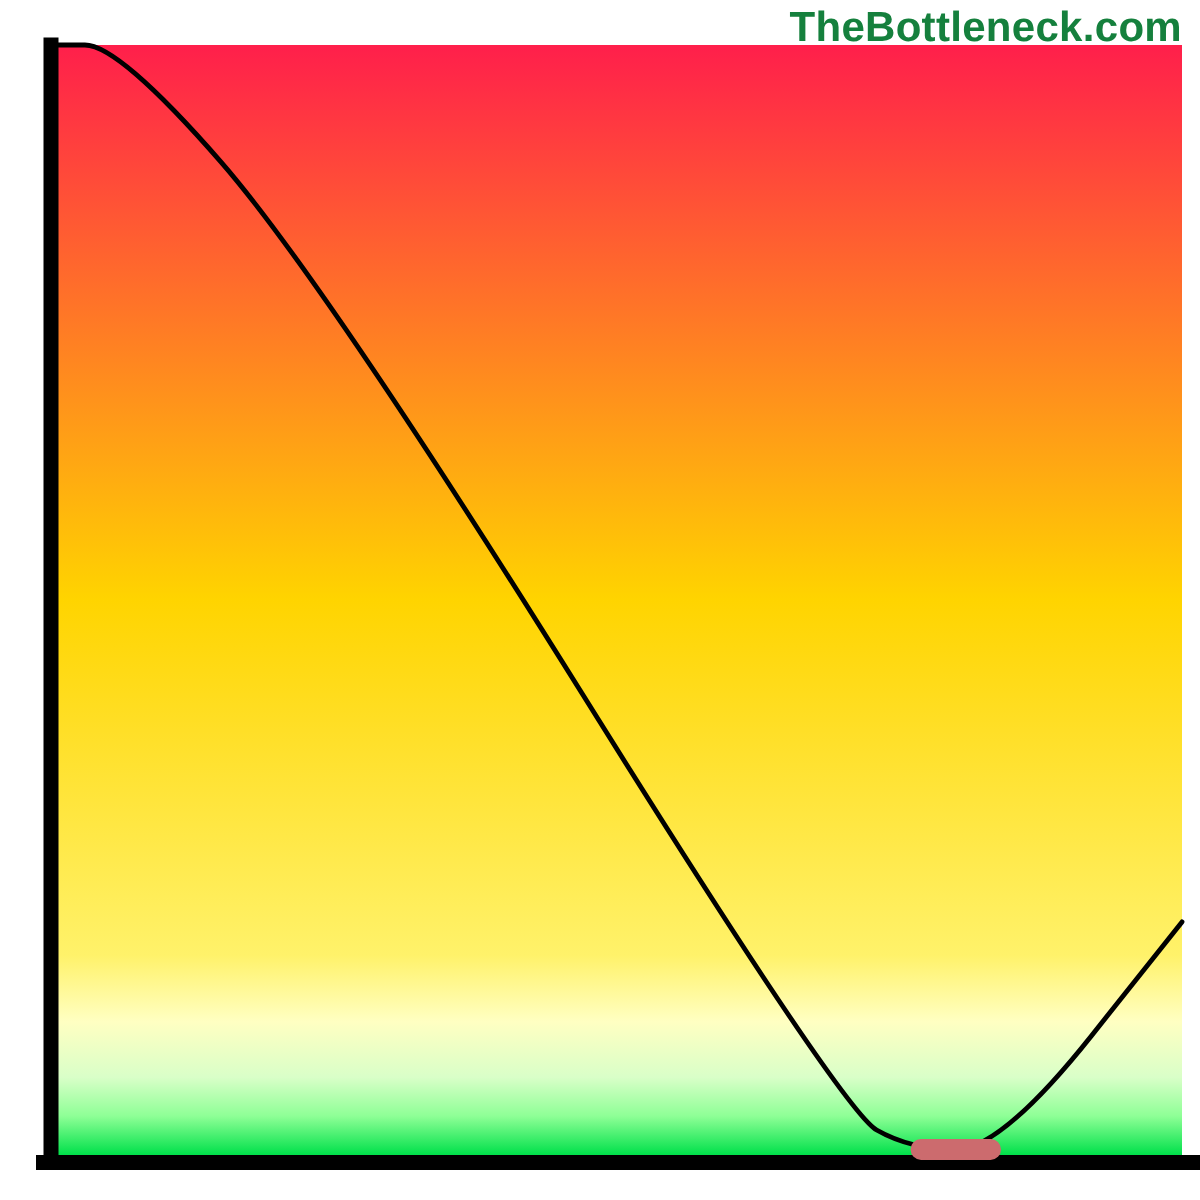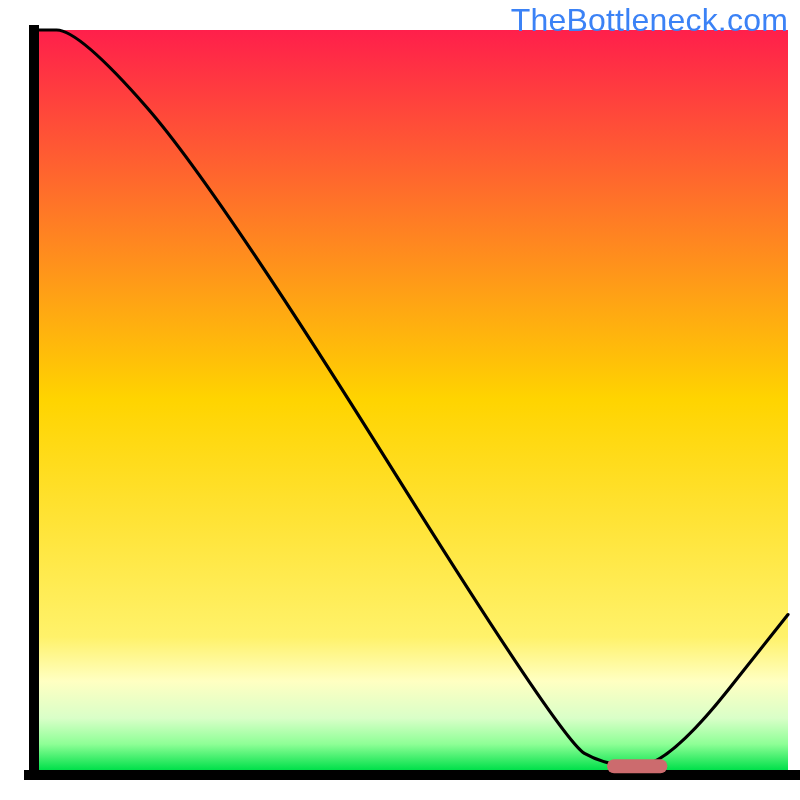--- a/index.html
+++ b/index.html
@@ -12,23 +12,23 @@
   }
   .wrap {
     position: relative;
     width: 800px;
     height: 800px;
   }
   .watermark {
     position: absolute;
     top: 2px;
     right: 12px;
-    font-size: 32px;
-    font-weight: 400;
-    color: #3b82f6;
+    font-size: 28px;
+    font-weight: 700;
+    color: #15803d;
     letter-spacing: 0.2px;
   }
   svg {
     display: block;
   }
 </style>
 </head>
 <body>
 
 <div class="wrap">

